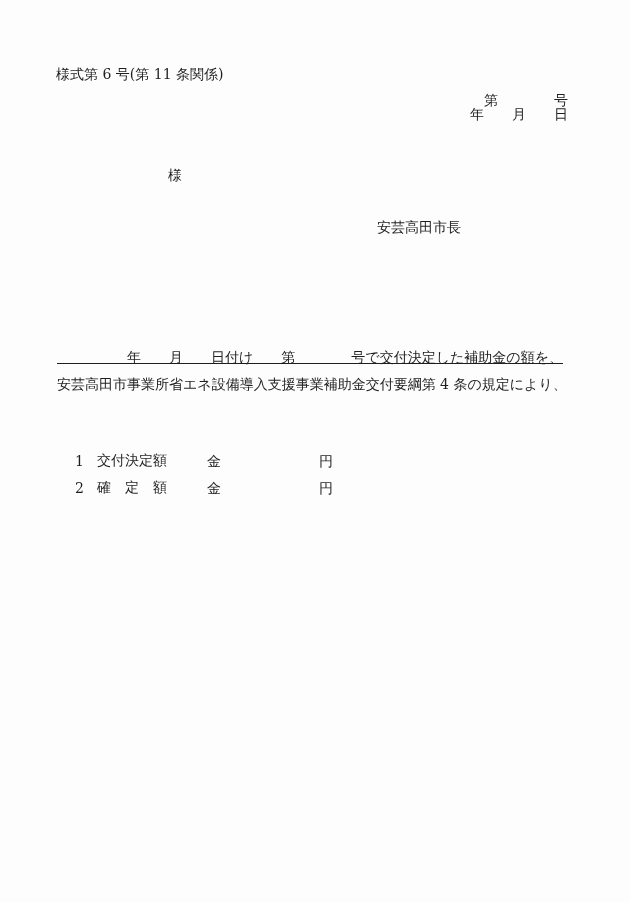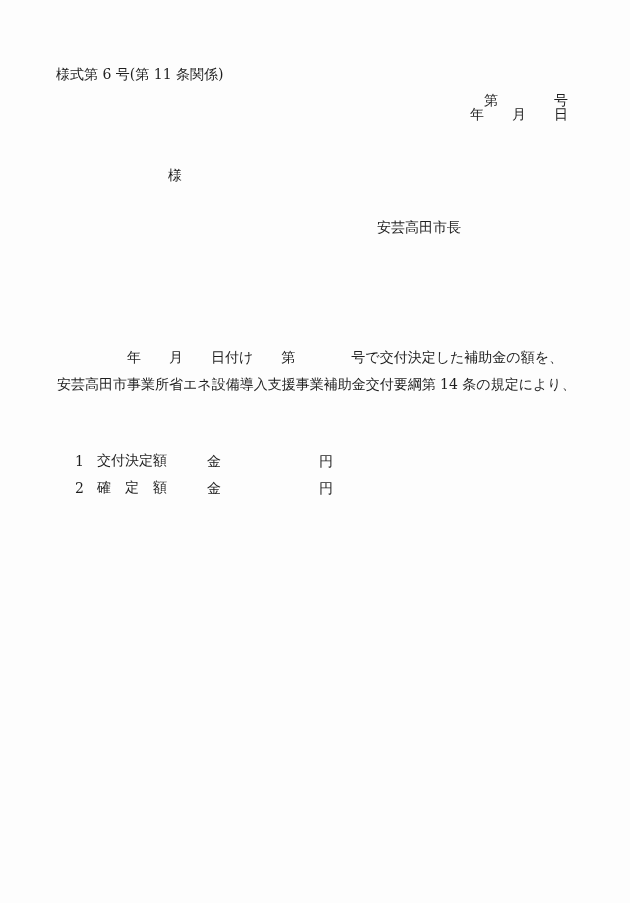--- a/index.html
+++ b/index.html
@@ -56,23 +56,23 @@
 
   <div class="right-block" style="top:93px;">第　　　　号</div>
 
   <div class="right-block" style="top:107px;">年　　月　　日</div>
 
   <div class="line" style="left:168px; top:168px;">様</div>
 
   <div class="line" style="left:377px; top:220px;">安芸高田市長</div>
 
 
-  <div class="line" style="left:57px; top:350px;">　　　　　年　　月　　日付け　　第　　　　号で交付決定した補助金の額を、</div>
+  <div class="line" style="left:57px; top:350px;text-decoration:underline;">　　　　　年　　月　　日付け　　第　　　　号で交付決定した補助金の額を、</div>
 
-  <div class="line" style="left:57px; top:377px;">安芸高田市事業所省エネ設備導入支援事業補助金交付要綱第 14 条の規定により、</div>
+  <div class="line" style="left:57px; top:377px;">安芸高田市事業所省エネ設備導入支援事業補助金交付要綱第 4 条の規定により、</div>
 
 
   <div class="item-row" style="top:454px;">
     <span class="item-no">1</span>
     <span class="item-label">交付決定額</span>
     <span class="item-kin">金</span>
     <span class="item-yen">円</span>
   </div>
 
   <div class="item-row" style="top:481px;">

